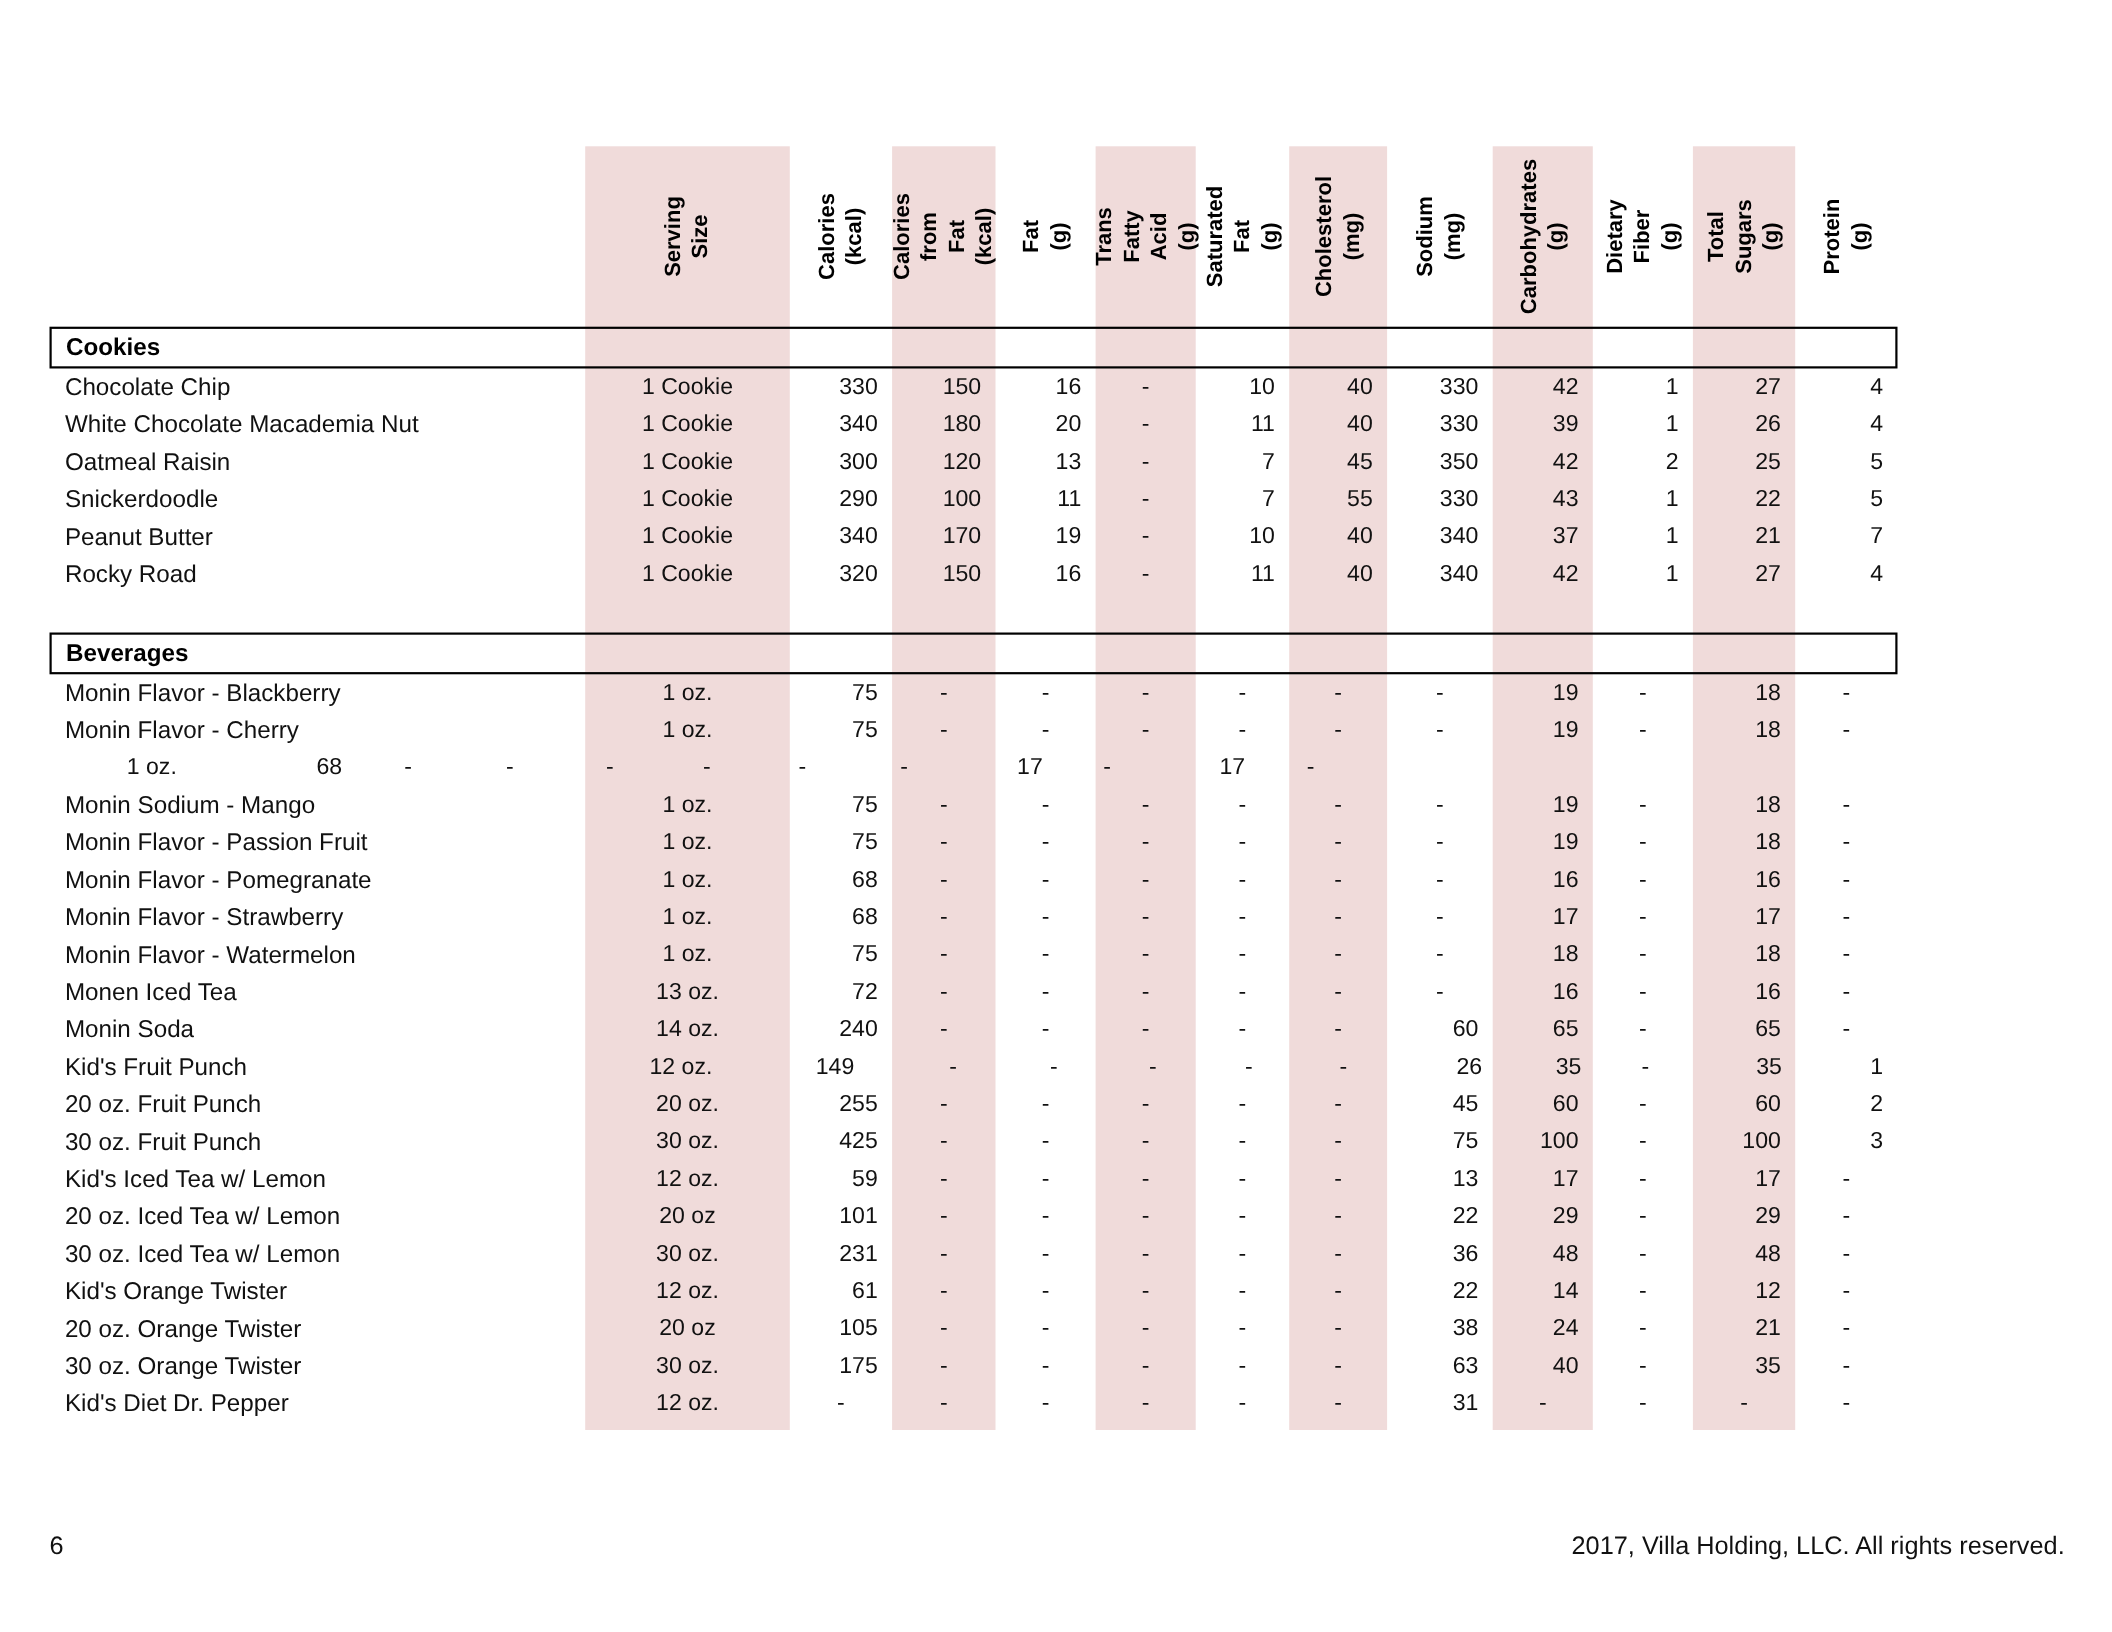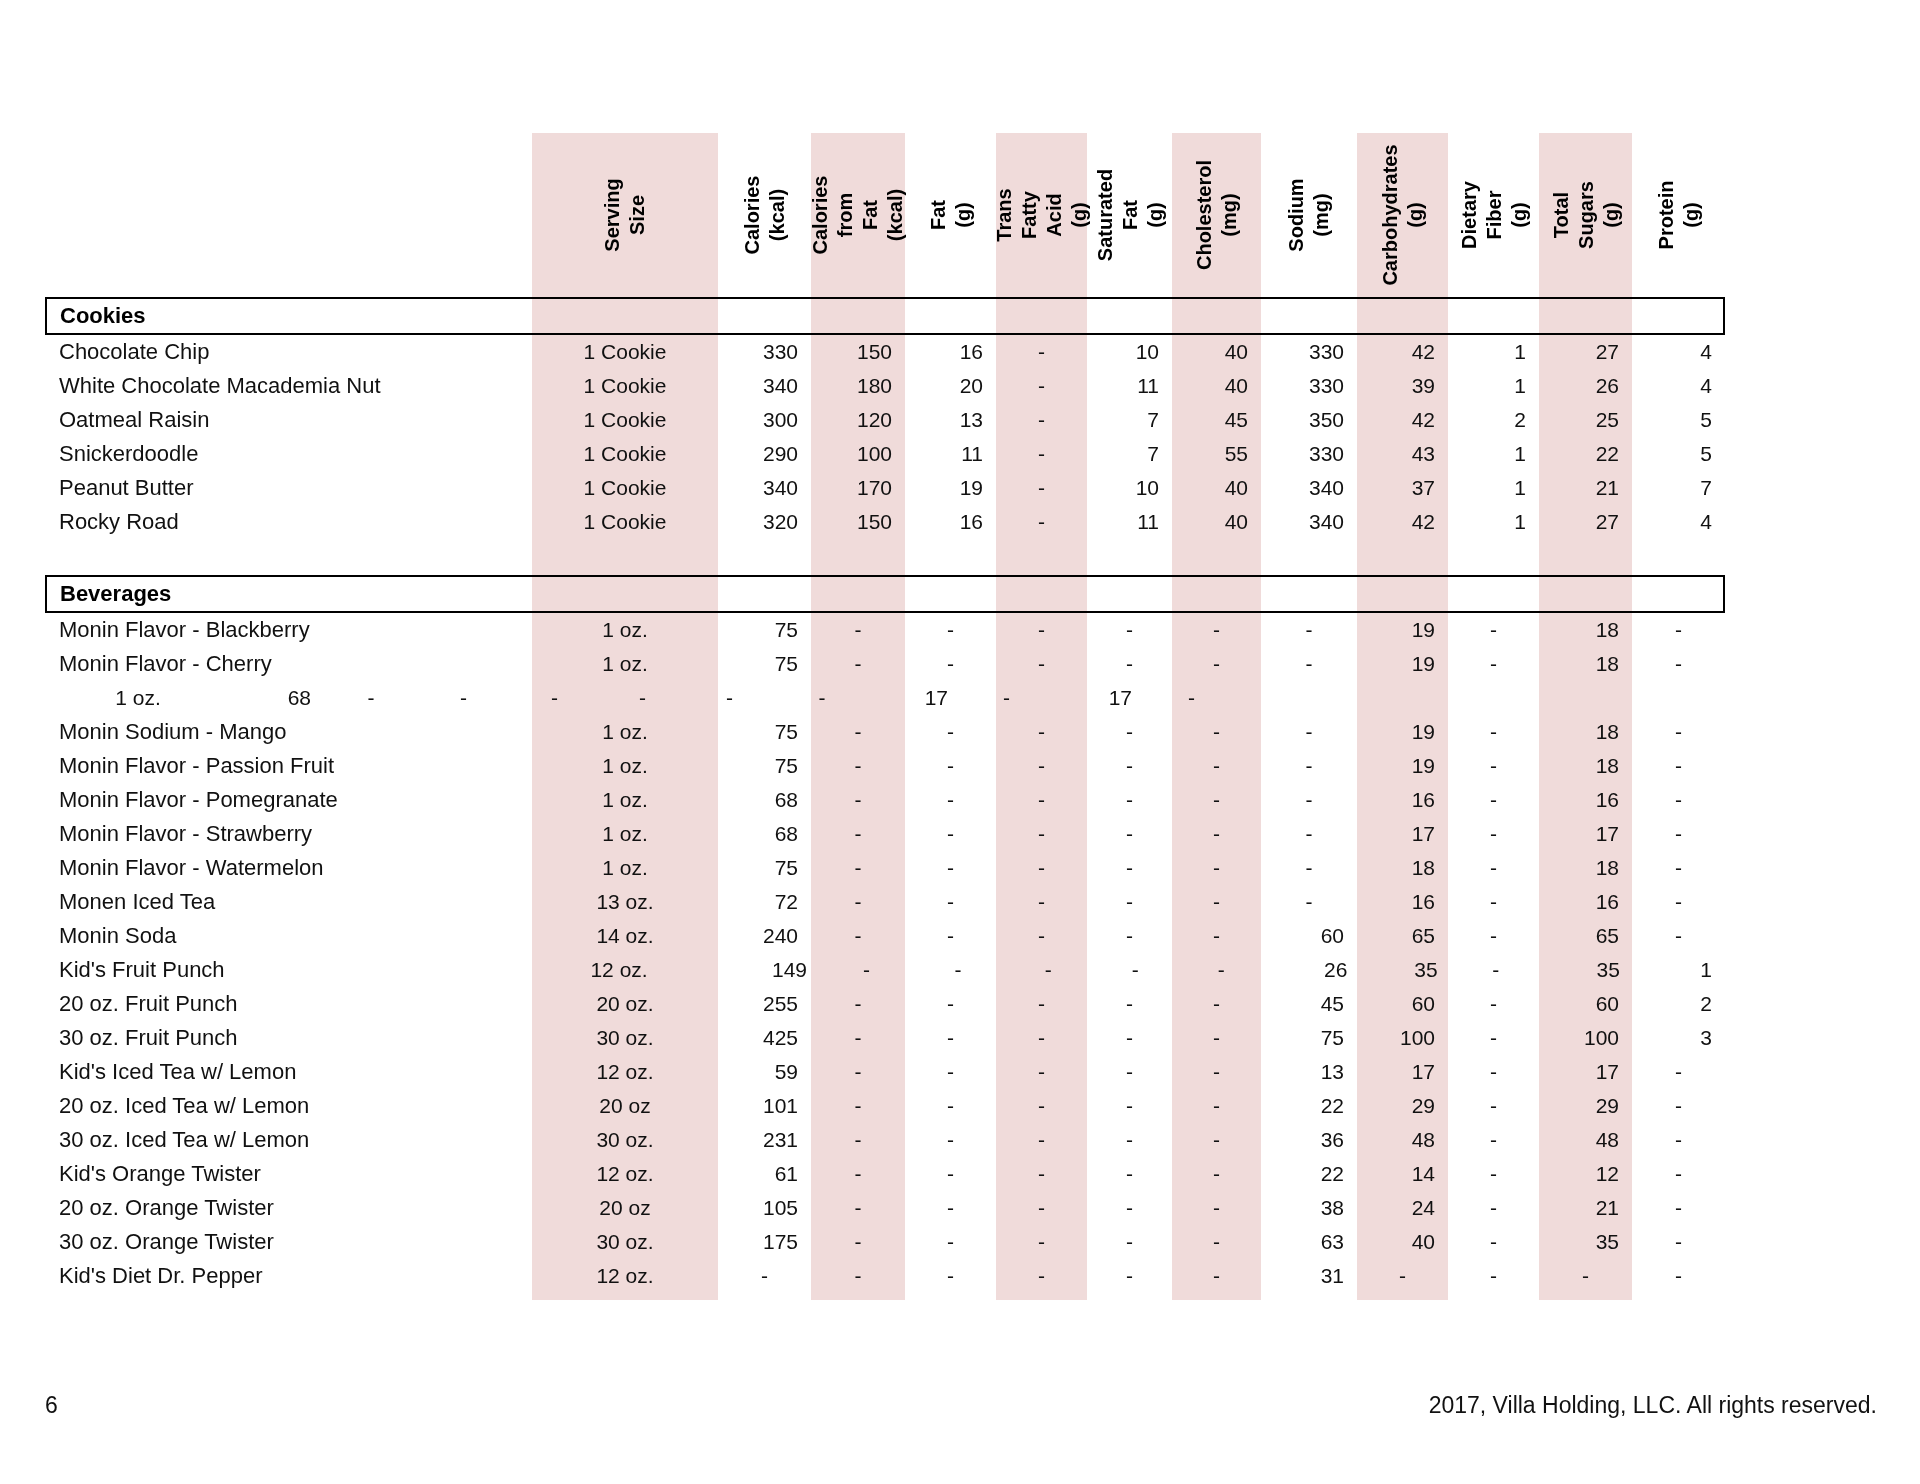--- a/index.html
+++ b/index.html
@@ -344,21 +344,21 @@
           <div class="val dash" style="width: 89px;">-</div>
           <div class="val" style="width: 96px;">60</div>
           <div class="val" style="width: 91px;">65</div>
           <div class="val dash" style="width: 91px;">-</div>
           <div class="val" style="width: 93px;">65</div>
           <div class="val dash" style="width: 93px;">-</div>
         </div>
         <div class="row">
           <div class="name-cell">Kid's Fruit Punch</div>
           <div class="val center" style="width: 186px;">12 oz.</div>
-          <div class="val" style="width: 110px;">149</div>
+          <div class="val" style="width: 110px; text-align: center;">149</div>
           <div class="val dash" style="width: 94px;">-</div>
           <div class="val dash" style="width: 91px;">-</div>
           <div class="val dash" style="width: 91px;">-</div>
           <div class="val dash" style="width: 85px;">-</div>
           <div class="val dash" style="width: 89px;">-</div>
           <div class="val" style="width: 96px;">26</div>
           <div class="val" style="width: 91px;">35</div>
           <div class="val dash" style="width: 91px;">-</div>
           <div class="val" style="width: 93px;">35</div>
           <div class="val" style="width: 93px;">1</div>

